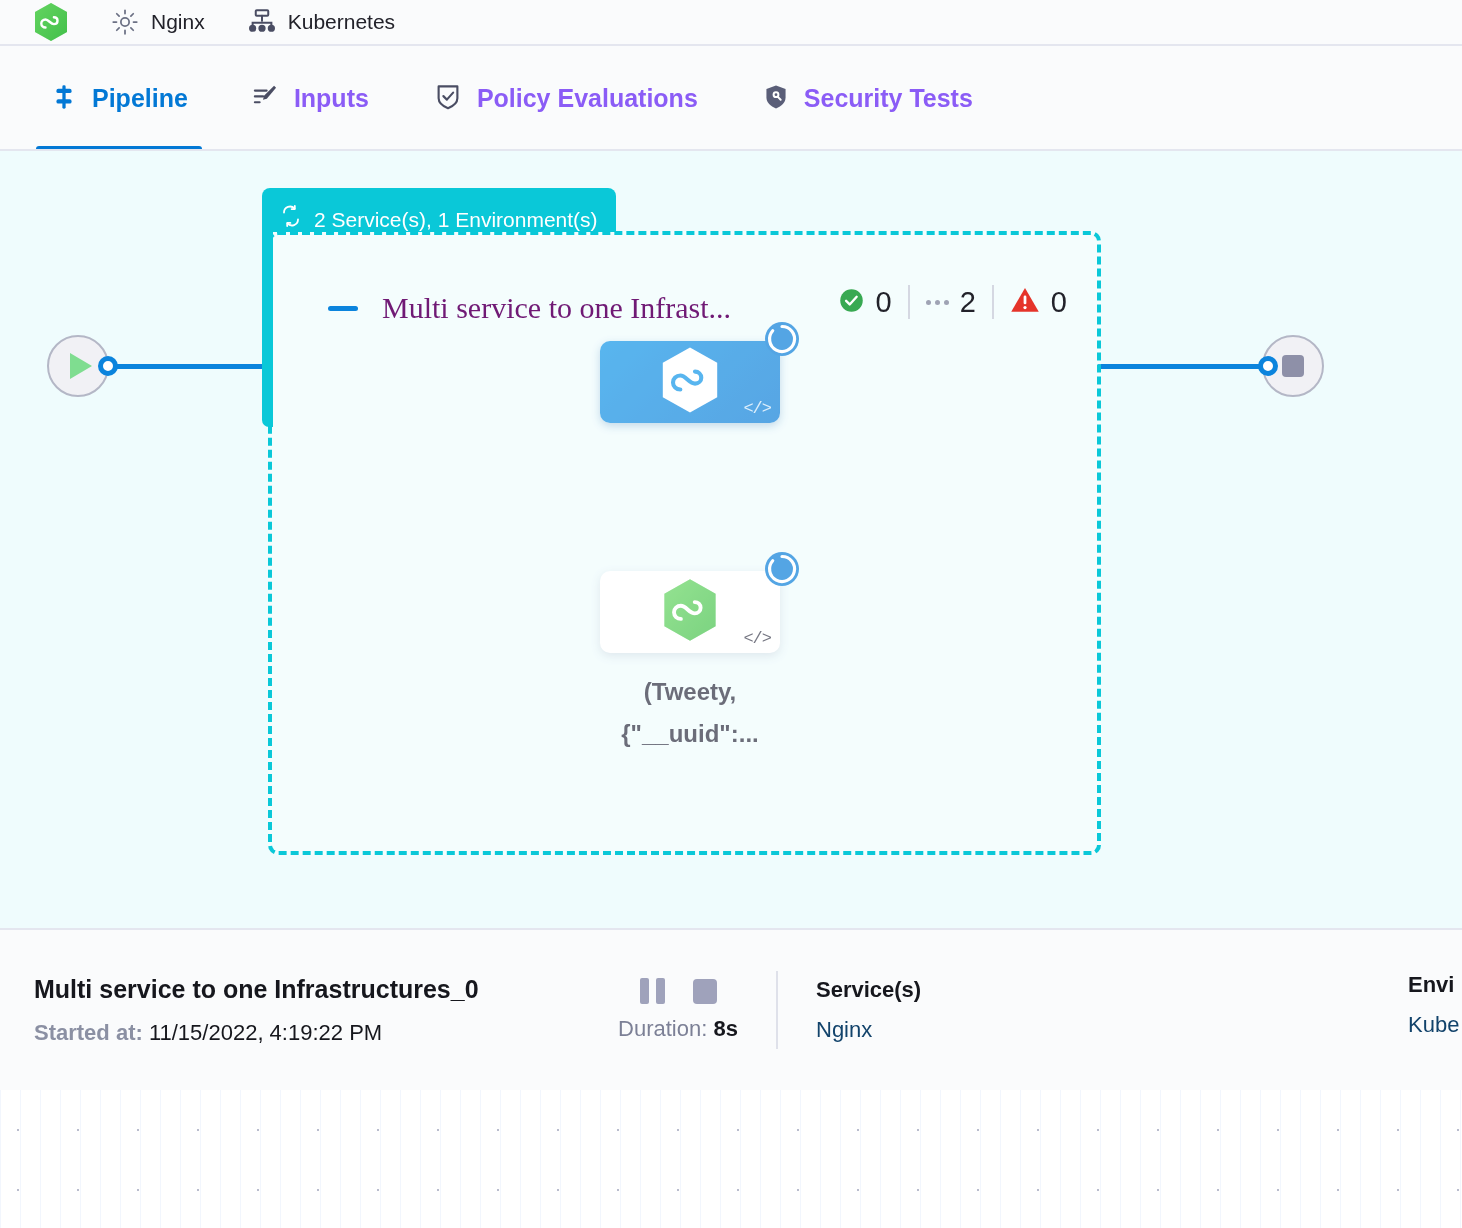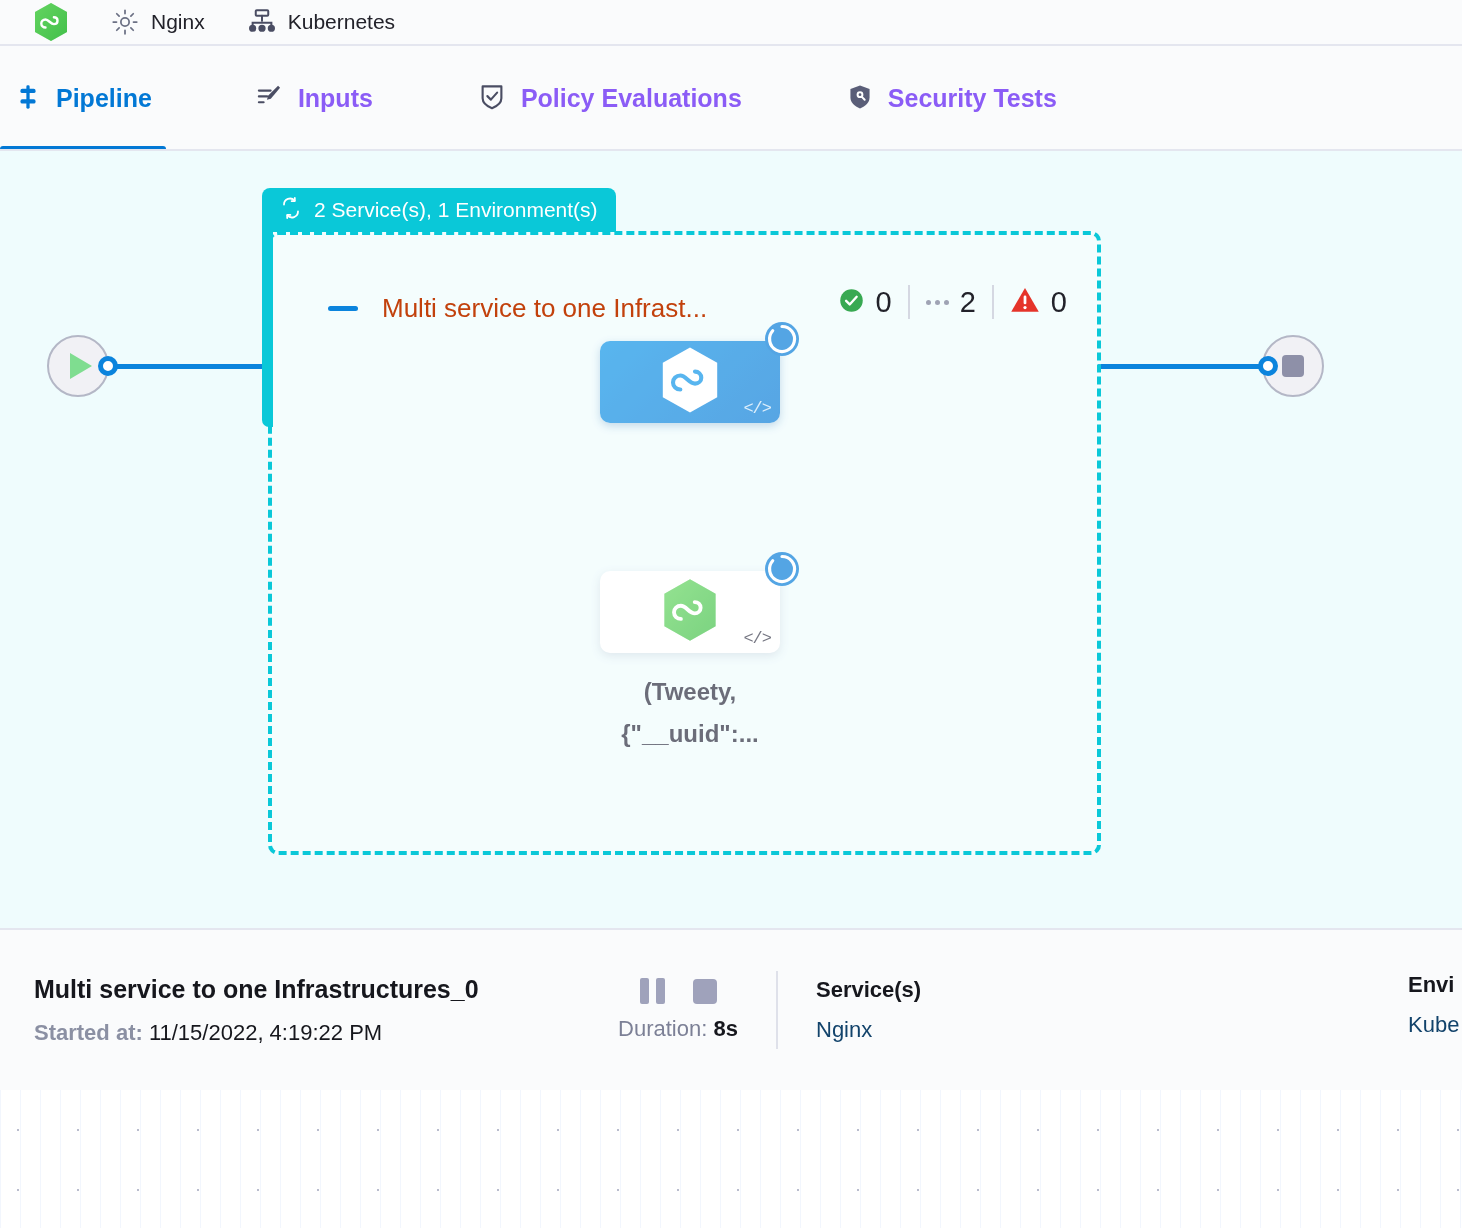--- a/index.html
+++ b/index.html
@@ -33,21 +33,21 @@
   .topstrip-divider {
     position: absolute; left: 0; top: 44px; width: 1462px; height: 2px;
     background: #e4e6ef;
   }
 
   
   .tabbar {
     position: absolute; left: 0; top: 46px; width: 1462px; height: 105px;
     background: #fafbfc;
     display: flex; align-items: center;
-    gap: 40px;
+    padding-left: 36px;
   }
   .tab {
     display: flex; align-items: center; gap: 14px;
     height: 105px;
     padding: 0 14px;
     cursor: pointer;
     position: relative;
   }
   .tab + .tab { margin-left: 36px; }
   .tab-label {
@@ -103,21 +103,21 @@
   .port.start-port { left: 98px; top: 205px; }
   .port.stop-port  { left: 1258px; top: 205px; }
 
   
   .matrix-flag {
     position: absolute; left: 262px; top: 37px;
     background: #0ac8d8;
     border-radius: 8px 8px 0 0;
     height: 44px;
     padding: 0 18px 0 17px;
-    display: flex; align-items: center; gap: 11px;
+    display: flex; align-items: flex-end; gap: 11px;
     cursor: pointer;
     z-index: 4;
   }
   .matrix-flag-text {
     font-size: 21px; color: #ffffff; white-space: nowrap; font-weight: 400;
   }
   .matrix-rail {
     position: absolute; left: 262px; top: 78px;
     width: 11px; height: 198px;
     background: #0ac8d8;
@@ -139,21 +139,21 @@
   .sg-header {
     position: absolute; left: 56px; top: 48px;
     width: 760px; height: 50px;
     display: flex; align-items: center;
   }
   .collapse-icon {
     width: 30px; height: 5px; background: #0b84dd; border-radius: 3px;
     margin-right: 24px; cursor: pointer; flex: 0 0 auto;
   }
   .sg-title {
-    font-size: 26px; color: #c2410c; white-space: nowrap; font-weight: 400;
+    font-size: 30px; color: #701a75; white-space: nowrap; font-weight: 400; font-family: Liberation Serif, serif;
   }
   .sg-counts {
     position: absolute; right: 30px; top: 50px;
     display: flex; align-items: center; gap: 0px;
   }
   .count-grp { display: flex; align-items: center; gap: 11px; padding: 0 16px; }
   .count-grp:first-child { padding-left: 0; }
   .count-grp:last-child { padding-right: 0; }
   .count-num { font-size: 29px; color: #22222a; font-weight: 400; }
   .count-sep { width: 2px; height: 34px; background: #d5d8e2; }

